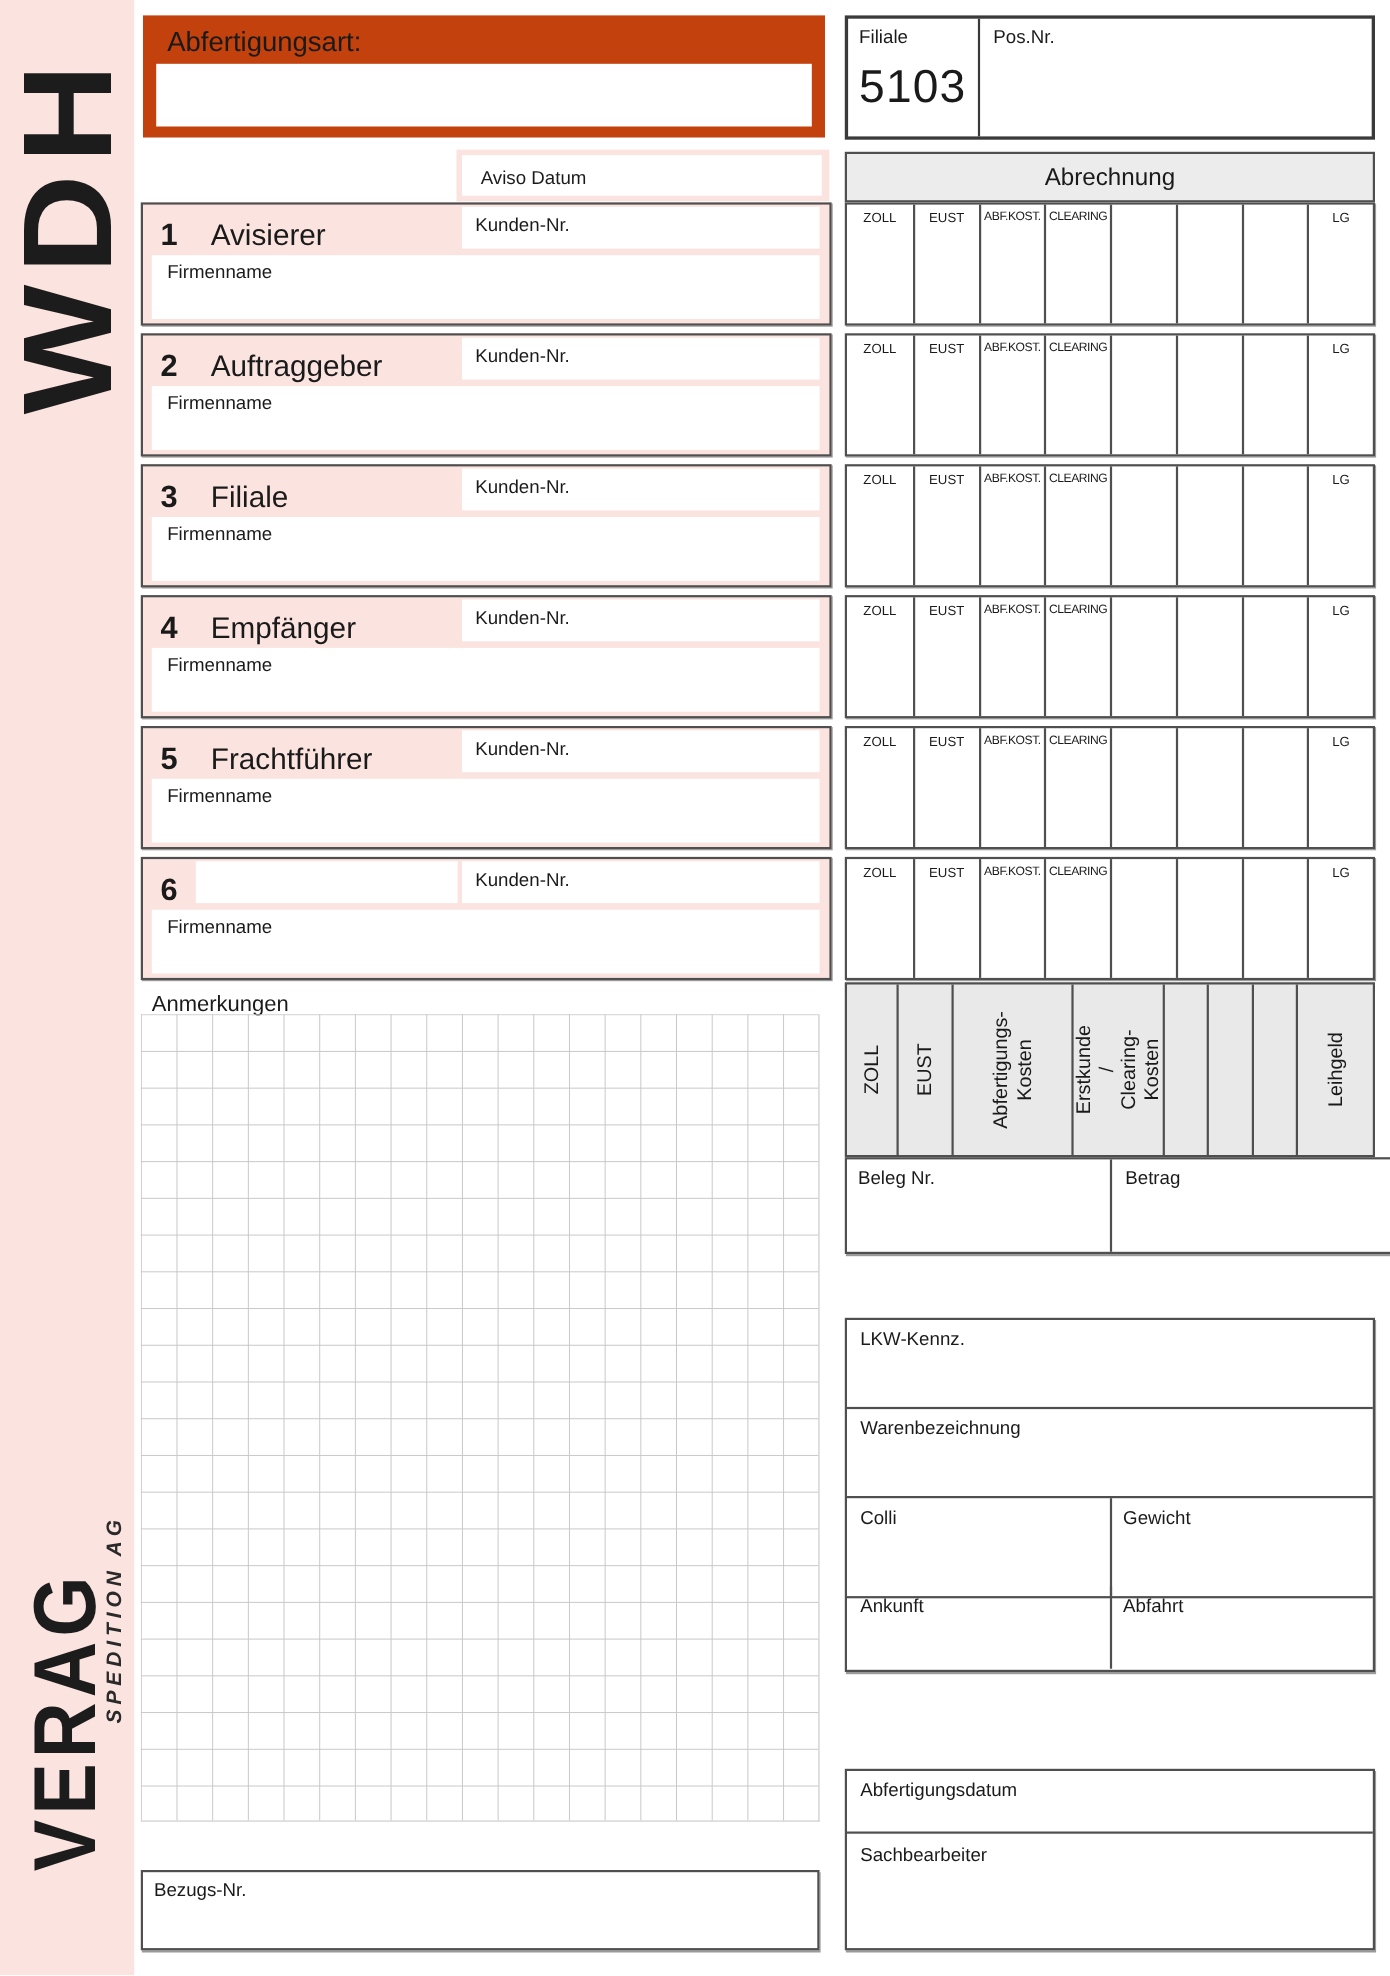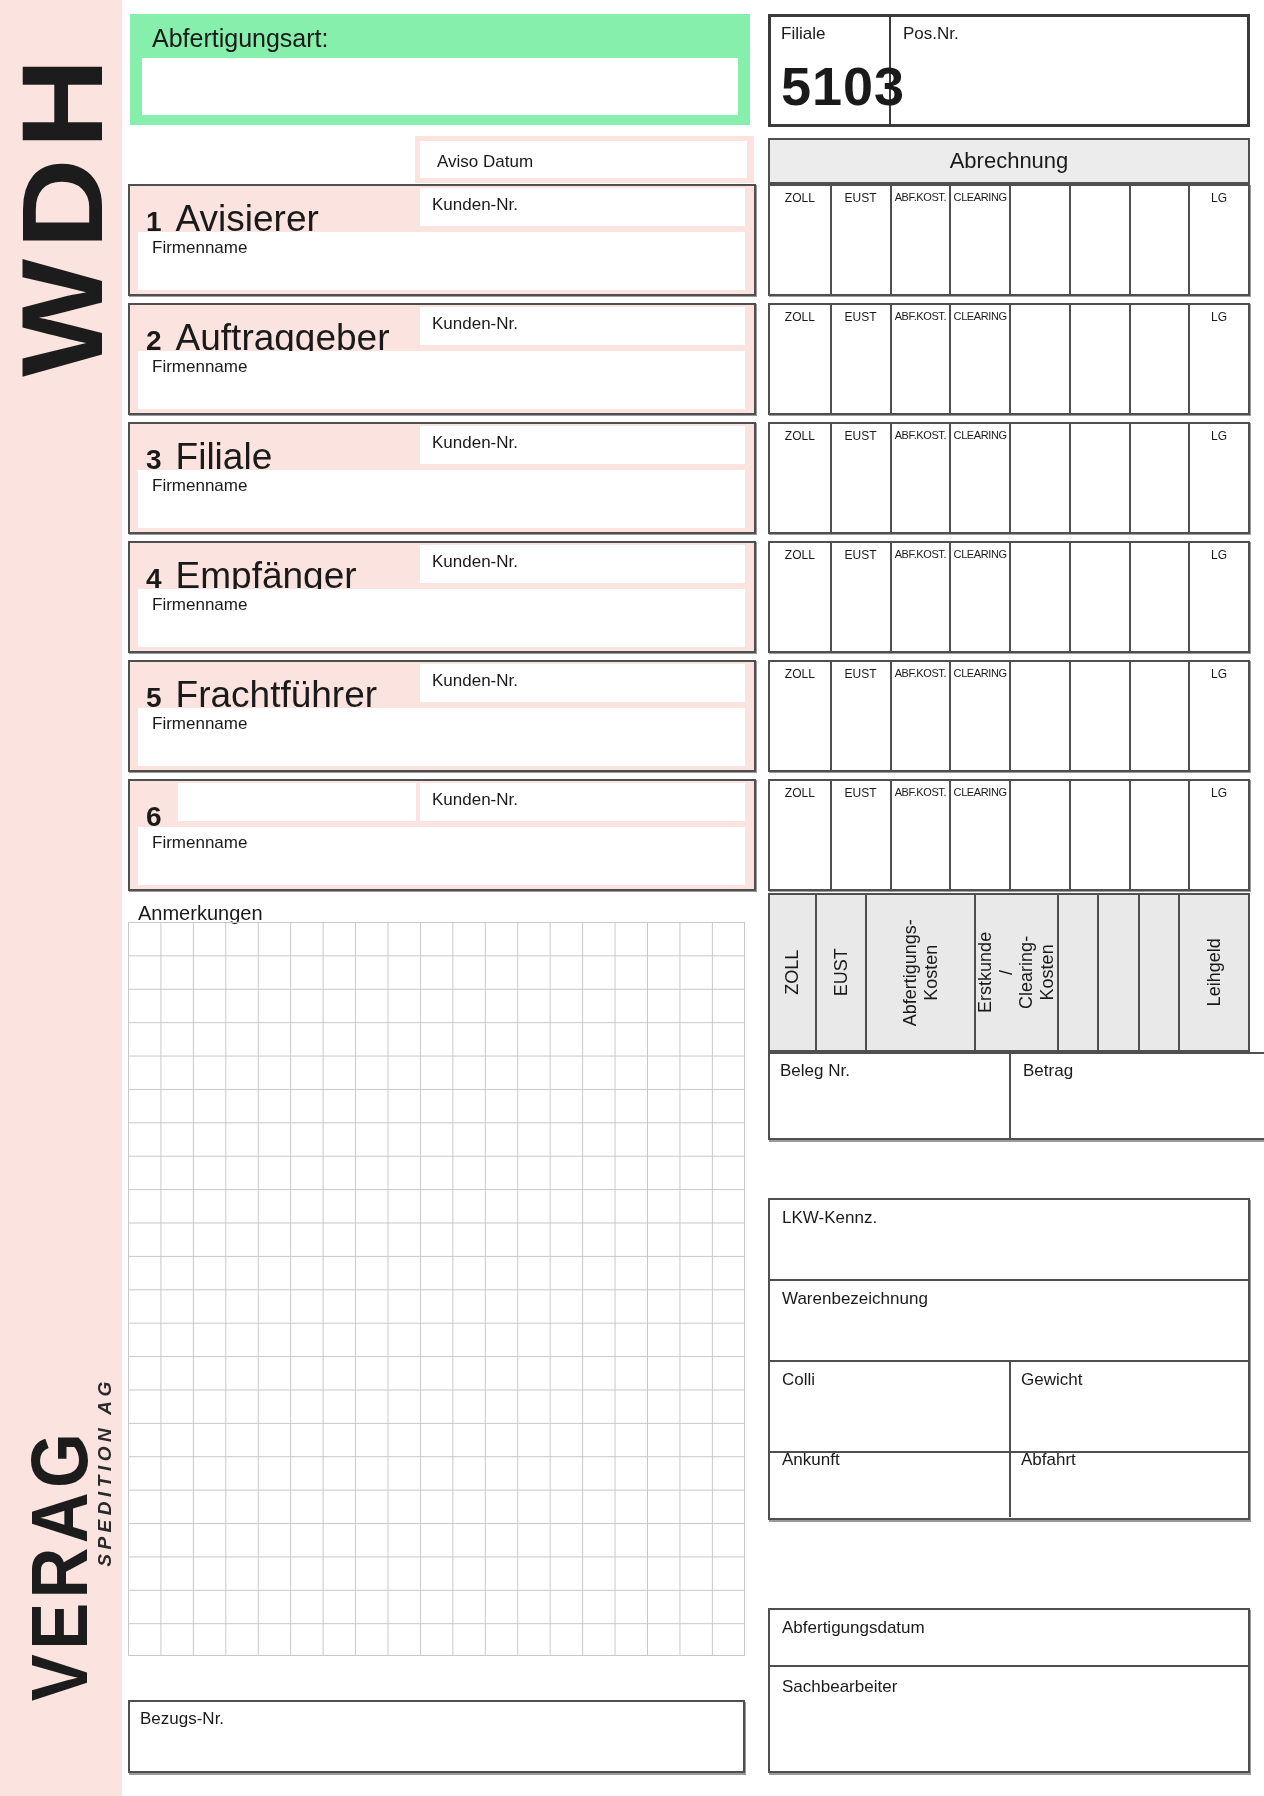--- a/index.html
+++ b/index.html
@@ -11,41 +11,41 @@
   .sidebar { position:absolute; left:0; top:0; width:122px; height:1796px; background:#fbe4e0; }
   .rot-wrap { position:absolute; display:flex; align-items:center; justify-content:center; }
   .wdh-wrap { left:14px; top:42px; width:96px; height:340px; }
   .wdh-text { transform:rotate(-90deg) scale(1.25,1.15); font-size:100px; font-weight:800; letter-spacing:8px; color:#1c1c1c; white-space:nowrap; }
   .verag-wrap { left:10px; top:1415px; width:100px; height:300px; }
   .verag-text { transform:rotate(-90deg) scale(0.88,1.0); font-size:80px; font-weight:800; letter-spacing:5px; color:#1c1c1c; white-space:nowrap; }
   .sped-wrap { left:88px; top:1372px; width:34px; height:200px; }
   .sped-text { transform:rotate(-90deg); font-size:19px; font-weight:700; font-style:italic; letter-spacing:4.5px; color:#2a2a2a; white-space:nowrap; }
 
   
-  .abf-gray { position:absolute; left:130px; top:14px; width:620px; height:111px; background:#86efac; }
+  .abf-gray { position:absolute; left:130px; top:14px; width:620px; height:111px; background:#c2410c; }
   .abf-label { position:absolute; left:22px; top:10px; font-size:25px; color:#1a1a1a; }
   .abf-input { position:absolute; left:12px; top:44px; width:596px; height:57px; background:#ffffff; }
 
   .filiale-box { position:absolute; left:768px; top:14px; width:482px; height:113px; border:3px solid #3a3a3a; background:#fff; }
   .filiale-cell { position:absolute; left:0; top:0; width:120px; height:100%; border-right:2px solid #3a3a3a; }
   .pos-cell { position:absolute; left:122px; top:0; right:0; height:100%; }
   .small-label { font-size:17px; color:#1a1a1a; }
   .cell-label { position:absolute; left:10px; top:7px; }
-  .filiale-number { position:absolute; left:10px; top:38px; font-size:54px; font-weight:bold; letter-spacing:1px; }
+  .filiale-number { position:absolute; left:10px; top:38px; font-size:42px; font-weight:normal; letter-spacing:1px; }
 
   
   .aviso { position:absolute; left:415px; top:136px; width:339px; height:47px; background:#fbe4e0; }
   .aviso-field { position:absolute; left:5px; top:5px; width:327px; height:37px; background:#ffffff; }
   .aviso-label { position:absolute; left:17px; top:11px; }
 
   
   .section { position:absolute; left:128px; width:628px; height:112px; background:#fbe4e0; border:2px solid #4f4f4f; box-shadow:1px 1px 0 #9a9a9a; }
   .sec-caption { position:absolute; left:16px; top:12px; white-space:nowrap; }
   .sec-num { font-size:28px; font-weight:bold; }
-  .sec-title { font-size:37px; margin-left:14px; }
+  .sec-title { font-size:27px; margin-left:30px; }
   .sec-kunden { position:absolute; left:290px; top:2px; width:325px; height:38px; background:#ffffff; }
   .sec-kunden-label { position:absolute; left:12px; top:7px; }
   .sec-blank { position:absolute; left:48px; top:2px; width:238px; height:38px; background:#ffffff; }
   .sec-firma { position:absolute; left:8px; top:46px; width:607px; height:58px; background:#ffffff; }
   .sec-firma-label { position:absolute; left:14px; top:6px; }
 
   
   .anm-label { position:absolute; left:138px; top:902px; font-size:20px; }
   .anm-grid { position:absolute; left:128px; top:922px; width:617px; height:734px;
     background-image:linear-gradient(to right,#c8c8c8 1px,transparent 1px),linear-gradient(to bottom,#c8c8c8 1px,transparent 1px);

